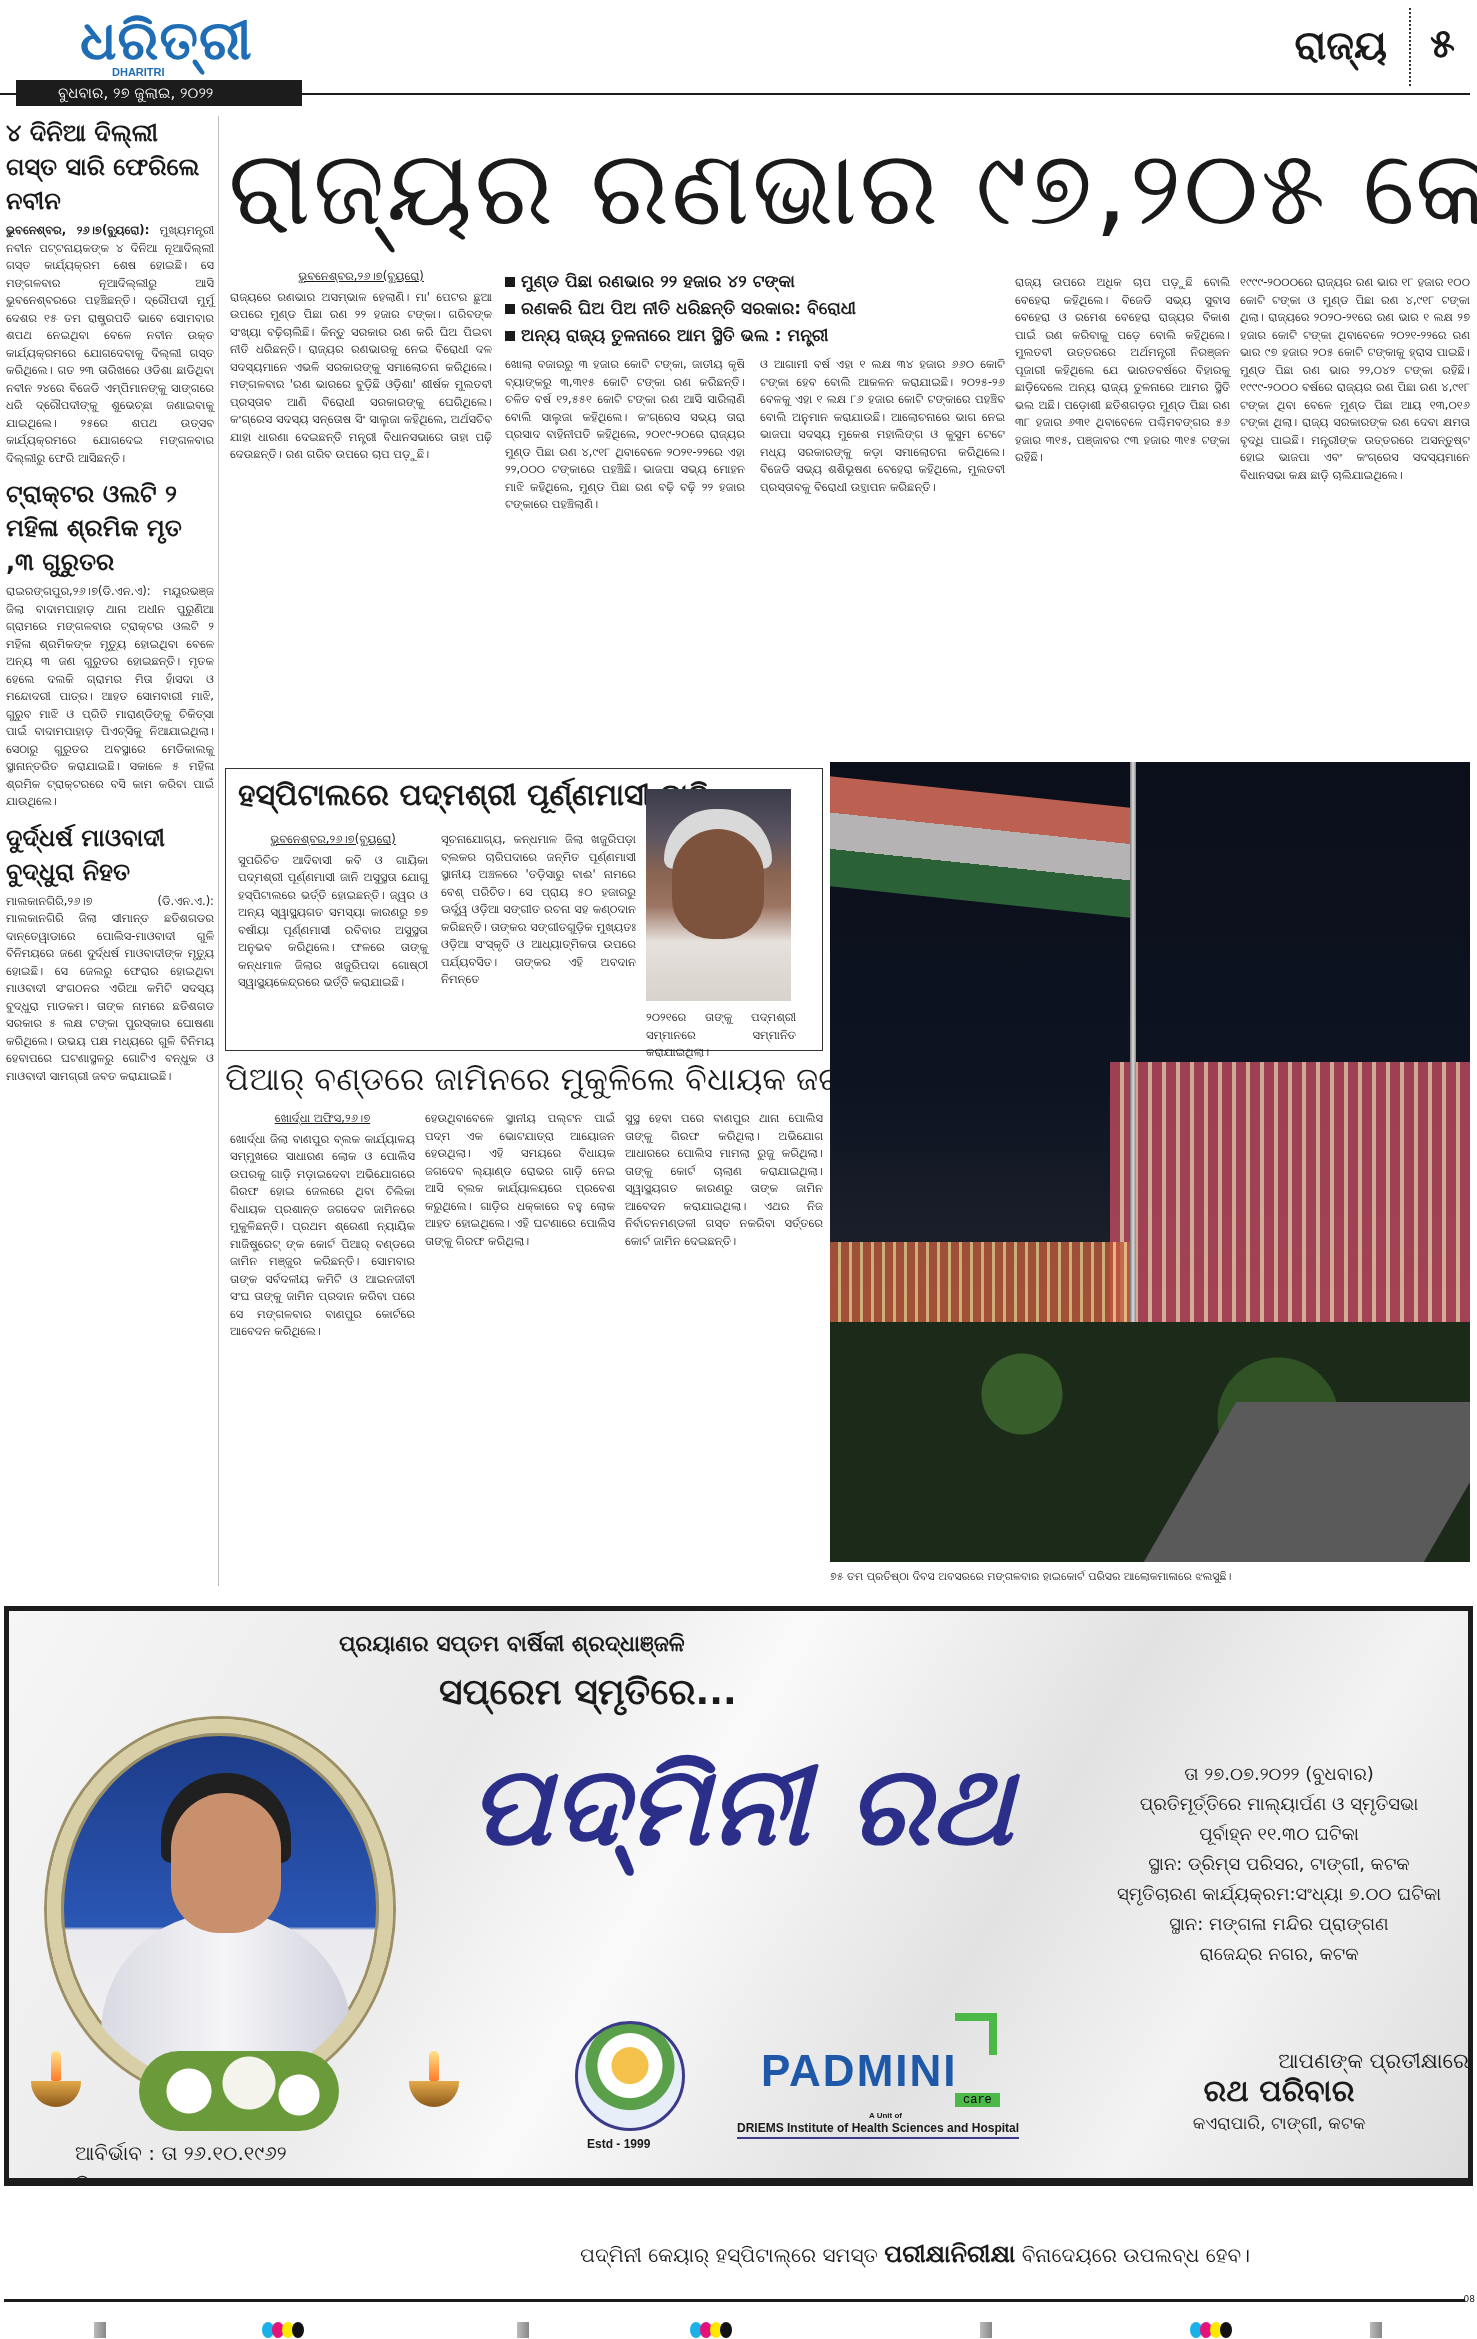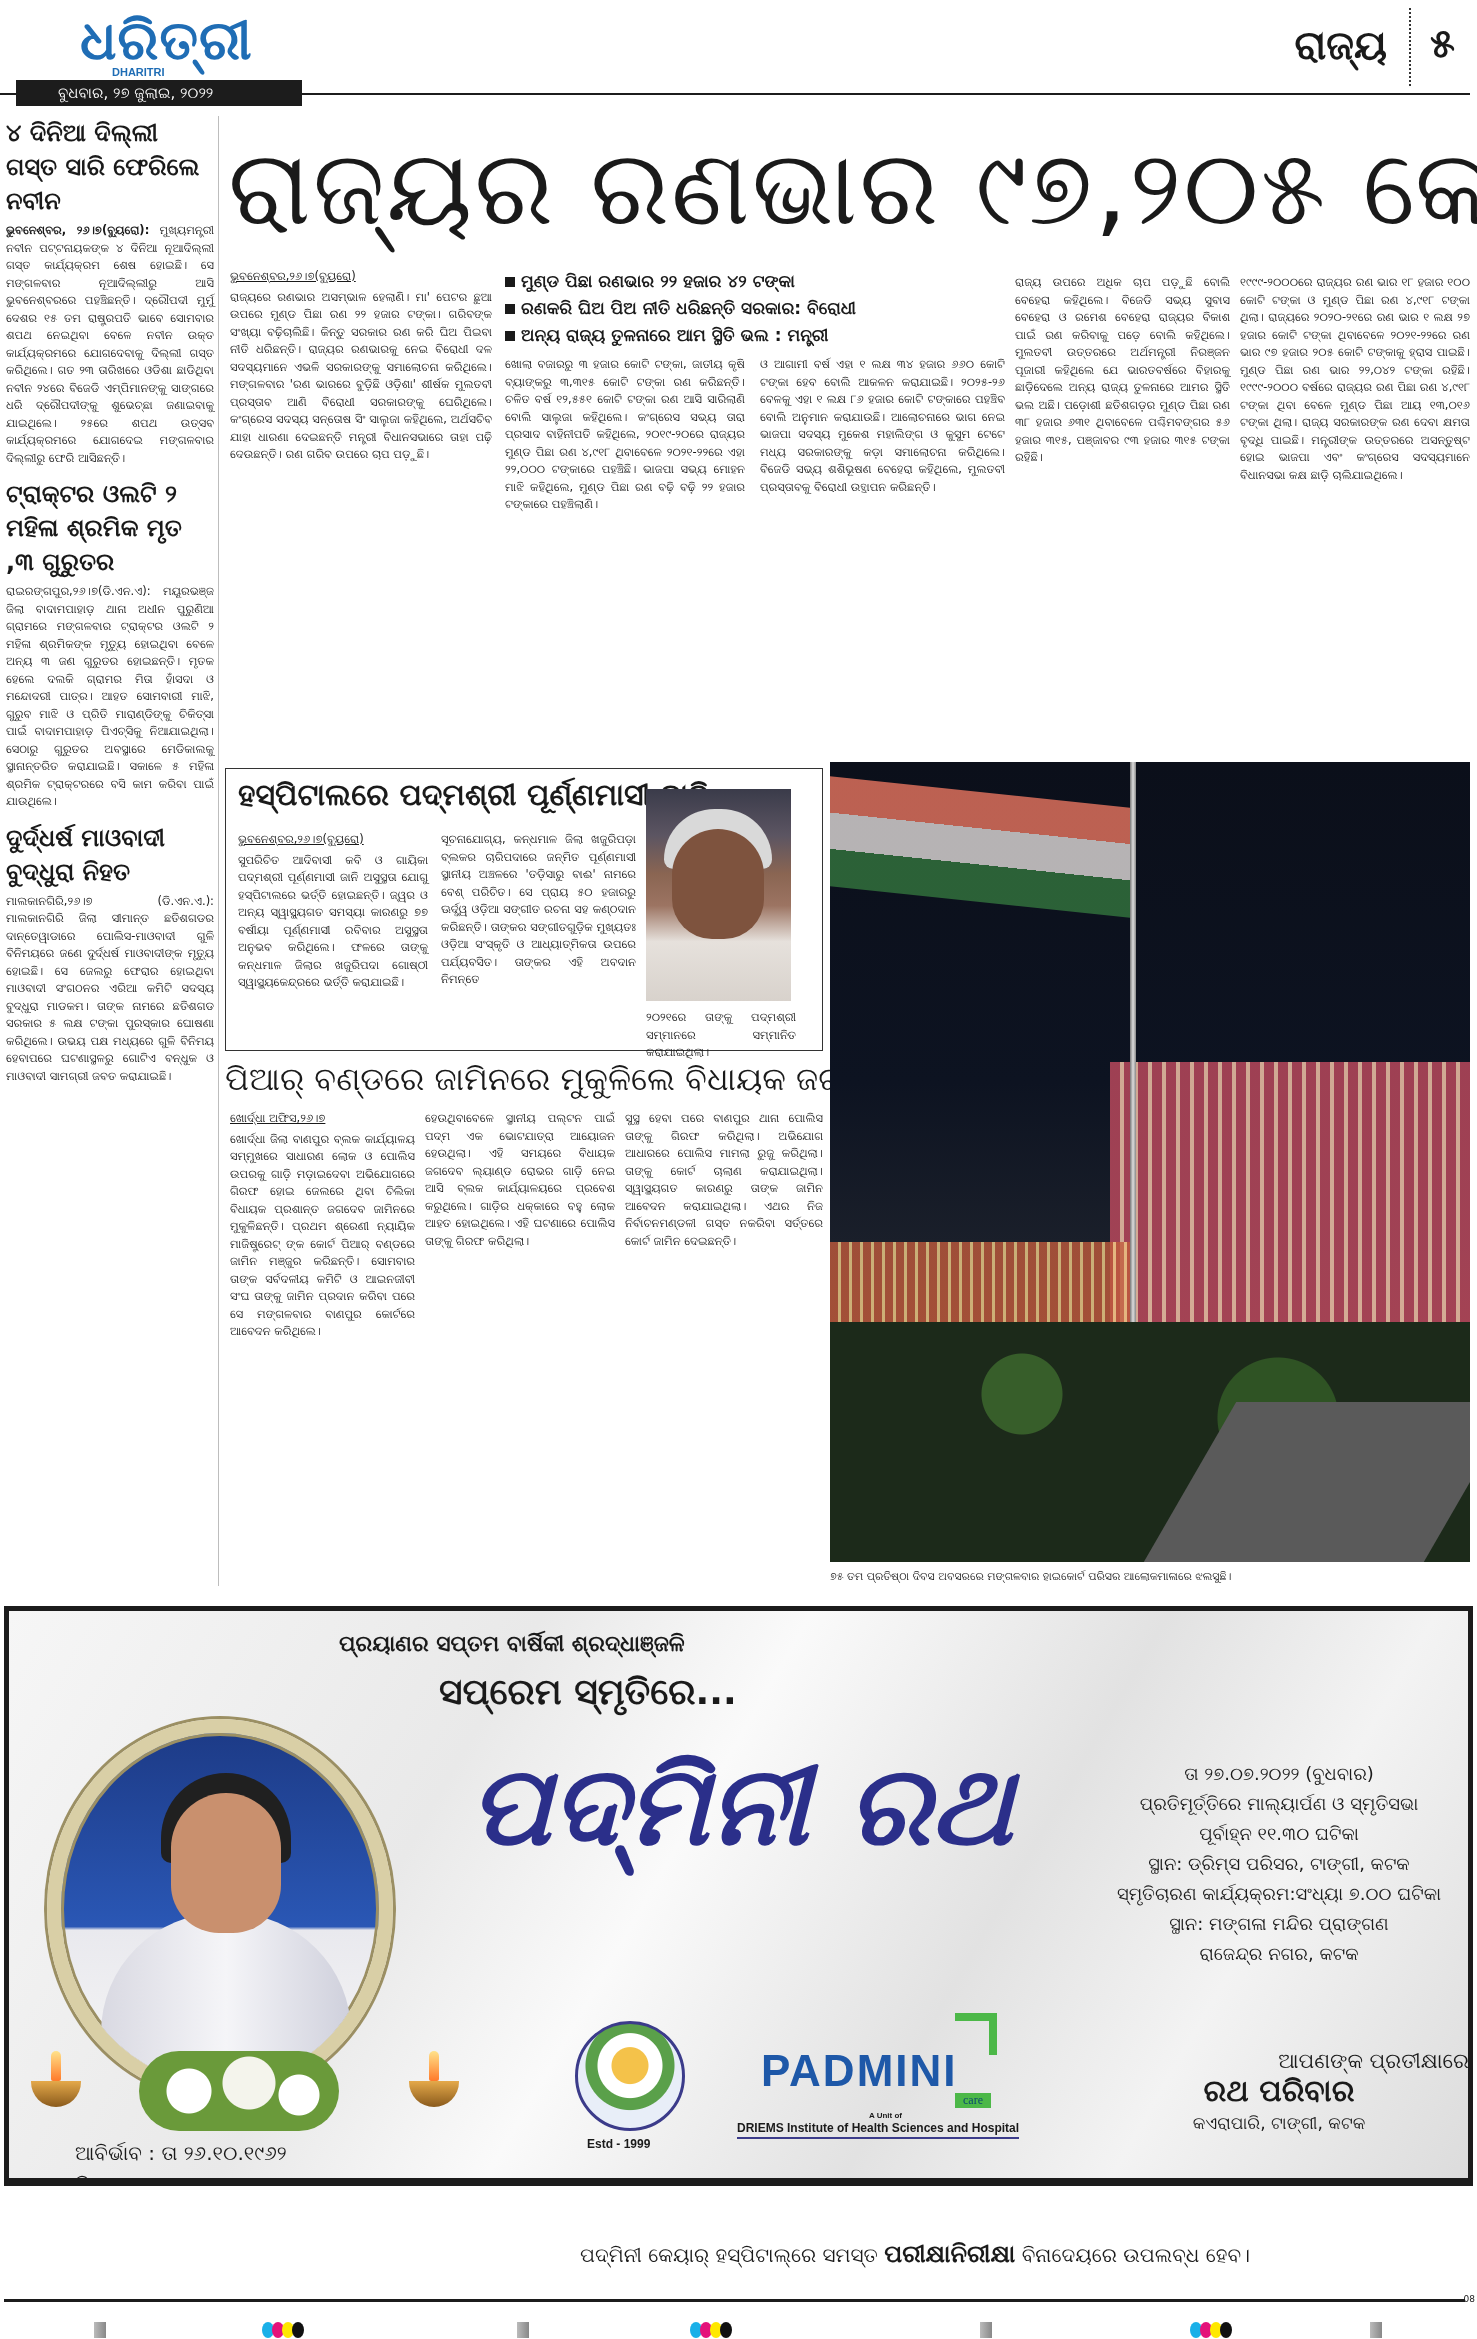--- a/index.html
+++ b/index.html
@@ -20,21 +20,21 @@
   .left-col { position: absolute; left: 6px; top: 116px; width: 208px; font-size: 11.5px; line-height: 17.5px; }
   .left-col .hd { font-size: 24px; line-height: 34px; font-weight: bold; margin-bottom: 4px; }
   .left-col p { text-align: justify; margin-bottom: 10px; }
   .left-col .dl { font-weight: bold; }
   .col-rule-v { position: absolute; left: 218px; top: 116px; width: 1px; height: 1470px; background: #bdbdbd; }
 
   
   .main-head { position: absolute; left: 228px; top: 118px; width: 1245px; font-size: 104px; line-height: 140px; font-weight: normal; letter-spacing: 2px; white-space: nowrap; }
 
   .body-col { position: absolute; font-size: 11.5px; line-height: 17.5px; text-align: justify; }
-  .dateline-u { display: block; text-align: left; text-decoration: underline; margin-bottom: 3px; }
+  .dateline-u { display: block; text-align: center; text-decoration: underline; margin-bottom: 3px; }
   .bullets { position: absolute; left: 505px; top: 268px; width: 500px; }
   .bullet { font-size: 17px; font-weight: bold; line-height: 27px; white-space: nowrap; }
   .bullet-sq { display: inline-block; width: 10px; height: 10px; background: #1a1a1a; margin-right: 6px; vertical-align: middle; }
 
   
   .box { position: absolute; left: 225px; top: 768px; width: 598px; height: 283px; border: 1.5px solid #333; }
   .box .hd { position: absolute; left: 12px; top: 8px; font-size: 30px; font-weight: bold; }
   .box .photo { position: absolute; left: 420px; top: 20px; width: 145px; height: 212px; background: linear-gradient(180deg,#3a3b4a 0%,#5c5562 22%,#8a6552 40%,#9c7462 55%,#e6e1dc 72%,#d8d2cc 100%); }
   .box .photo-face { position: absolute; left: 26px; top: 40px; width: 92px; height: 110px; border-radius: 46px 46px 40px 40px; background: #7e533e; }
   .box .photo-hair { position: absolute; left: 18px; top: 20px; width: 108px; height: 60px; border-radius: 54px 54px 10px 10px; background: #d9d9d9; }
@@ -68,21 +68,21 @@
   .ad .birth { position: absolute; left: 66px; top: 530px; font-size: 20px; }
   .ad .death { position: absolute; left: 66px; top: 562px; font-size: 20px; }
   .ad .quote { position: absolute; left: 1090px; top: 30px; width: 360px; text-align: center; font-size: 22px; line-height: 36px; }
   .ad .details { position: absolute; left: 1080px; top: 148px; width: 380px; text-align: center; font-size: 18px; line-height: 30px; }
   .ad .await { position: absolute; left: 1080px; top: 438px; width: 380px; text-align: right; font-size: 21px; }
   .ad .family { position: absolute; left: 1080px; top: 462px; width: 380px; text-align: center; font-size: 30px; font-weight: bold; }
   .ad .family-addr { position: absolute; left: 1080px; top: 502px; width: 380px; text-align: center; font-size: 17px; }
   .ad .driems-logo { position: absolute; left: 566px; top: 410px; width: 110px; height: 110px; border-radius: 50%; border: 3px solid #3b3b8a; background: radial-gradient(circle at 50% 40%,#f4c24a 0 18px,#fff 19px 32px,#5aa04a 33px 44px,#e8eef8 45px); }
   .ad .estd { position: absolute; left: 578px; top: 526px; font-size: 12px; font-weight: bold; font-family: "Liberation Sans", sans-serif; }
   .ad .padmini { position: absolute; left: 752px; top: 435px; font-size: 44px; font-weight: bold; color: #1e58a8; font-family: "Liberation Sans", sans-serif; letter-spacing: 2px; text-align: center; }
-  .ad .care { position: absolute; left: 946px; top: 482px; font-size: 12px; color: #0c4a6e; background: #4cb848; padding: 0 8px; font-family: Liberation Serif, serif; }
+  .ad .care { position: absolute; left: 946px; top: 482px; font-size: 12px; color: #000000; background: #4cb848; padding: 0 8px; font-family: Liberation Mono, monospace; }
   .ad .plus { position: absolute; left: 946px; top: 402px; width: 42px; height: 42px; border-top: 8px solid #4cb848; border-right: 8px solid #4cb848; }
   .ad .unit { position: absolute; left: 860px; top: 500px; font-size: 8px; font-family: "Liberation Sans", sans-serif; font-weight: bold; }
   .ad .inst { position: absolute; left: 728px; top: 510px; font-size: 12px; font-weight: bold; font-family: "Liberation Sans", sans-serif; border-bottom: 2px solid #3b3b8a; padding-bottom: 2px; }
   .ad .multi { position: absolute; left: 728px; top: 550px; font-size: 12px; font-weight: bold; font-family: "Liberation Sans", sans-serif; letter-spacing: 1px; margin-top: 28px; }
   .ad-foot { position: absolute; left: 580px; width: 880px; text-align: left; font-size: 20px; }
   .ad-foot b { font-size: 24px; }
 
   
   .bottom-rule { position: absolute; left: 4px; top: 2299px; width: 1461px; height: 3px; background: #1c1c1c; }
   .folio { position: absolute; right: 2px; top: 2294px; font-size: 9px; }

